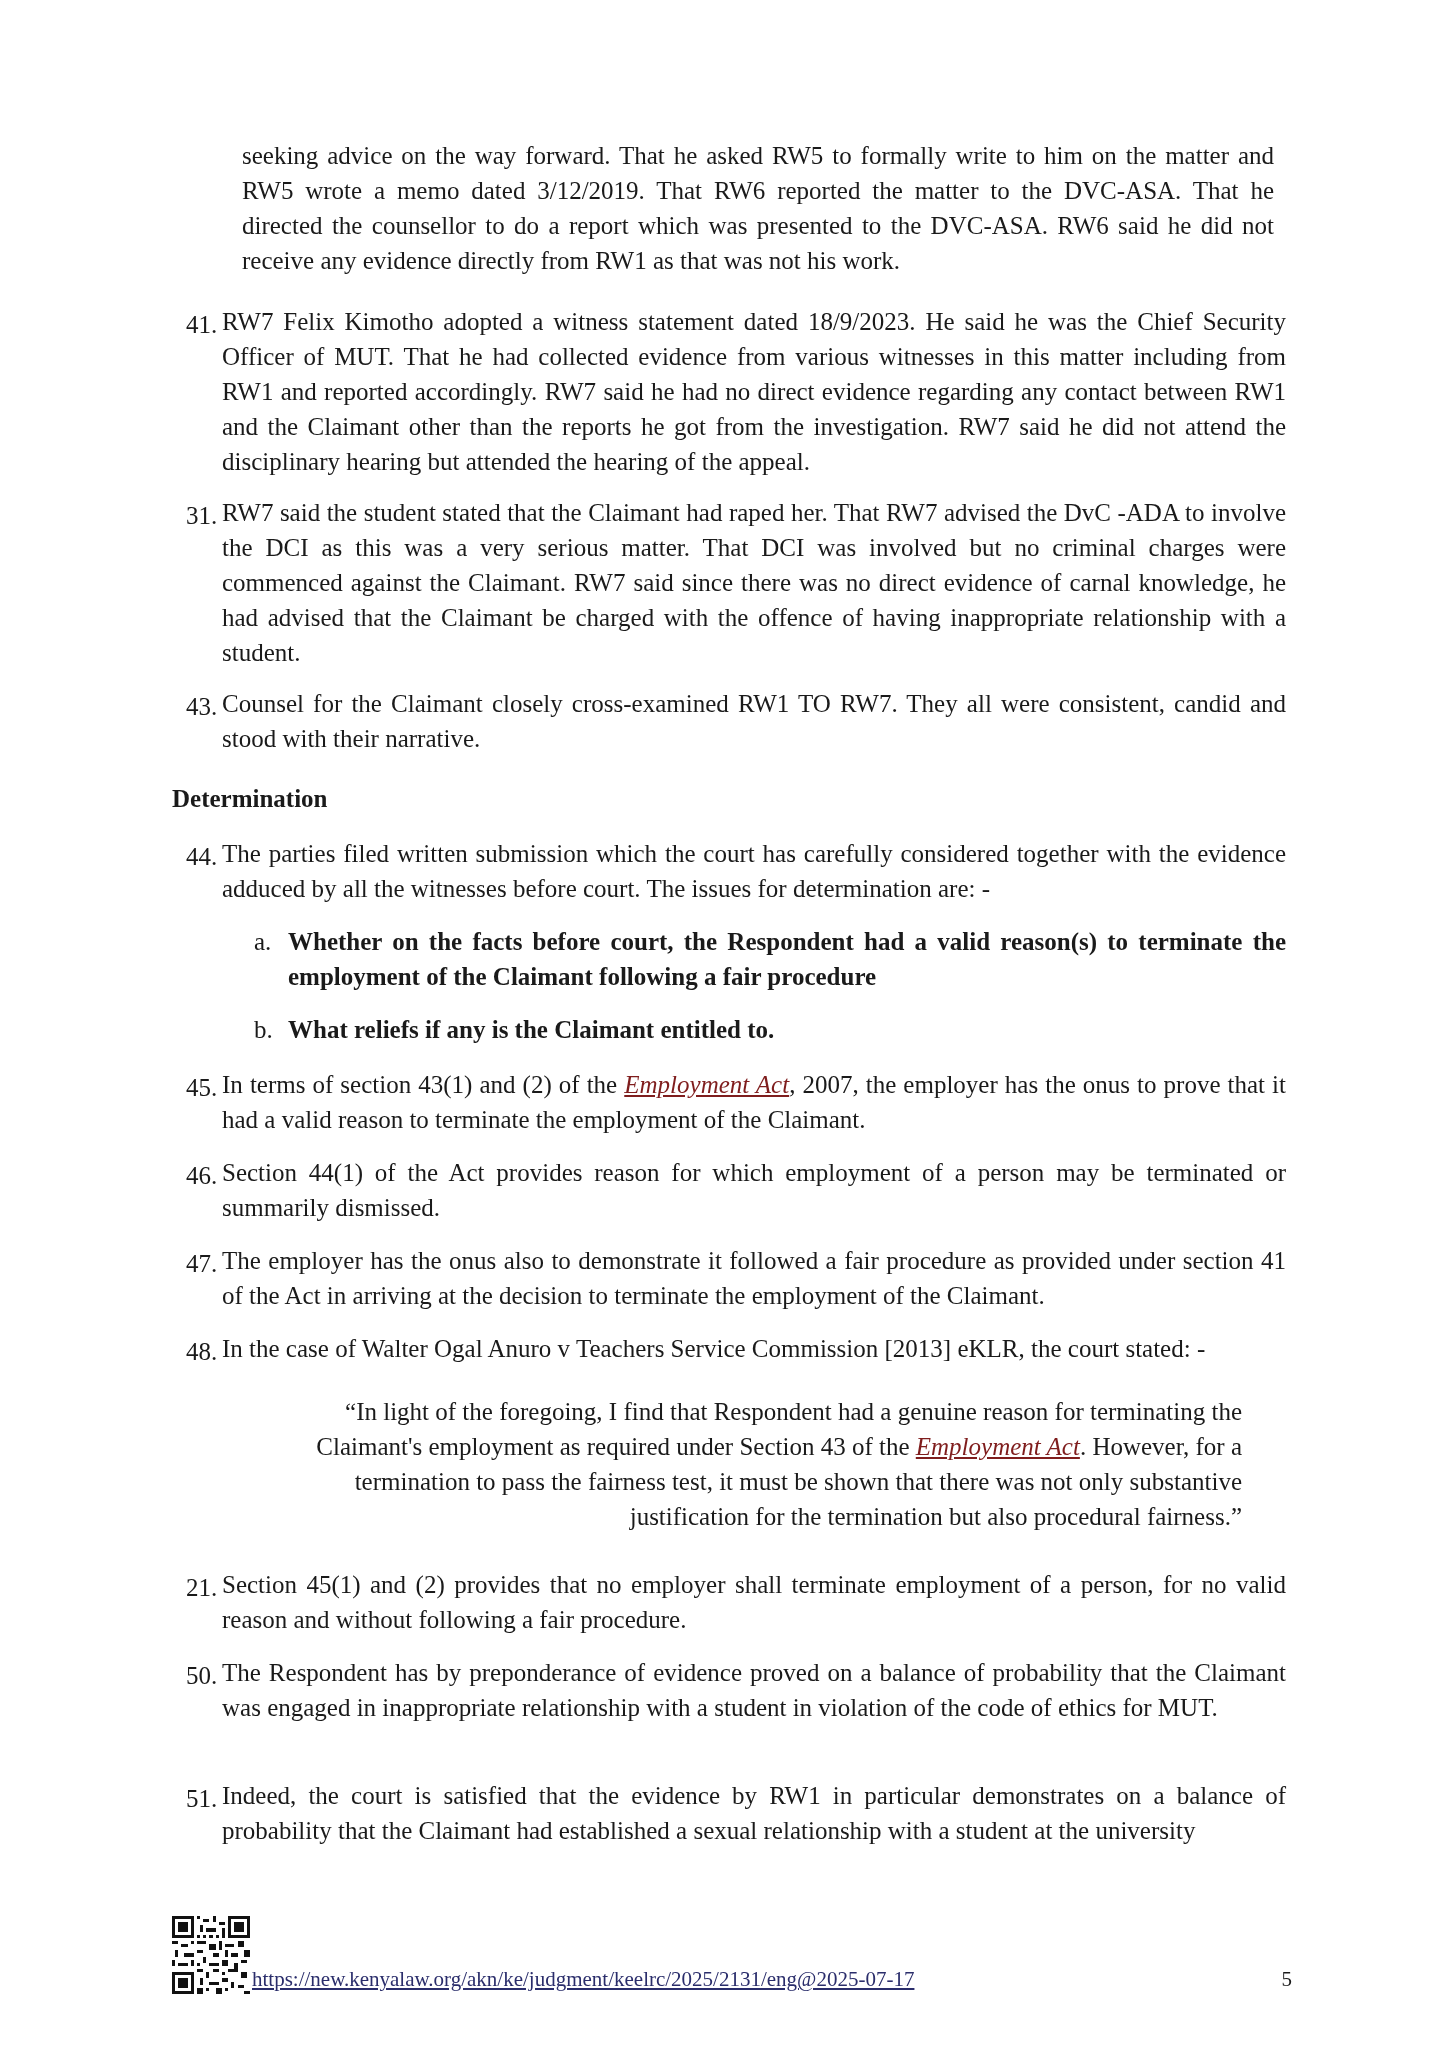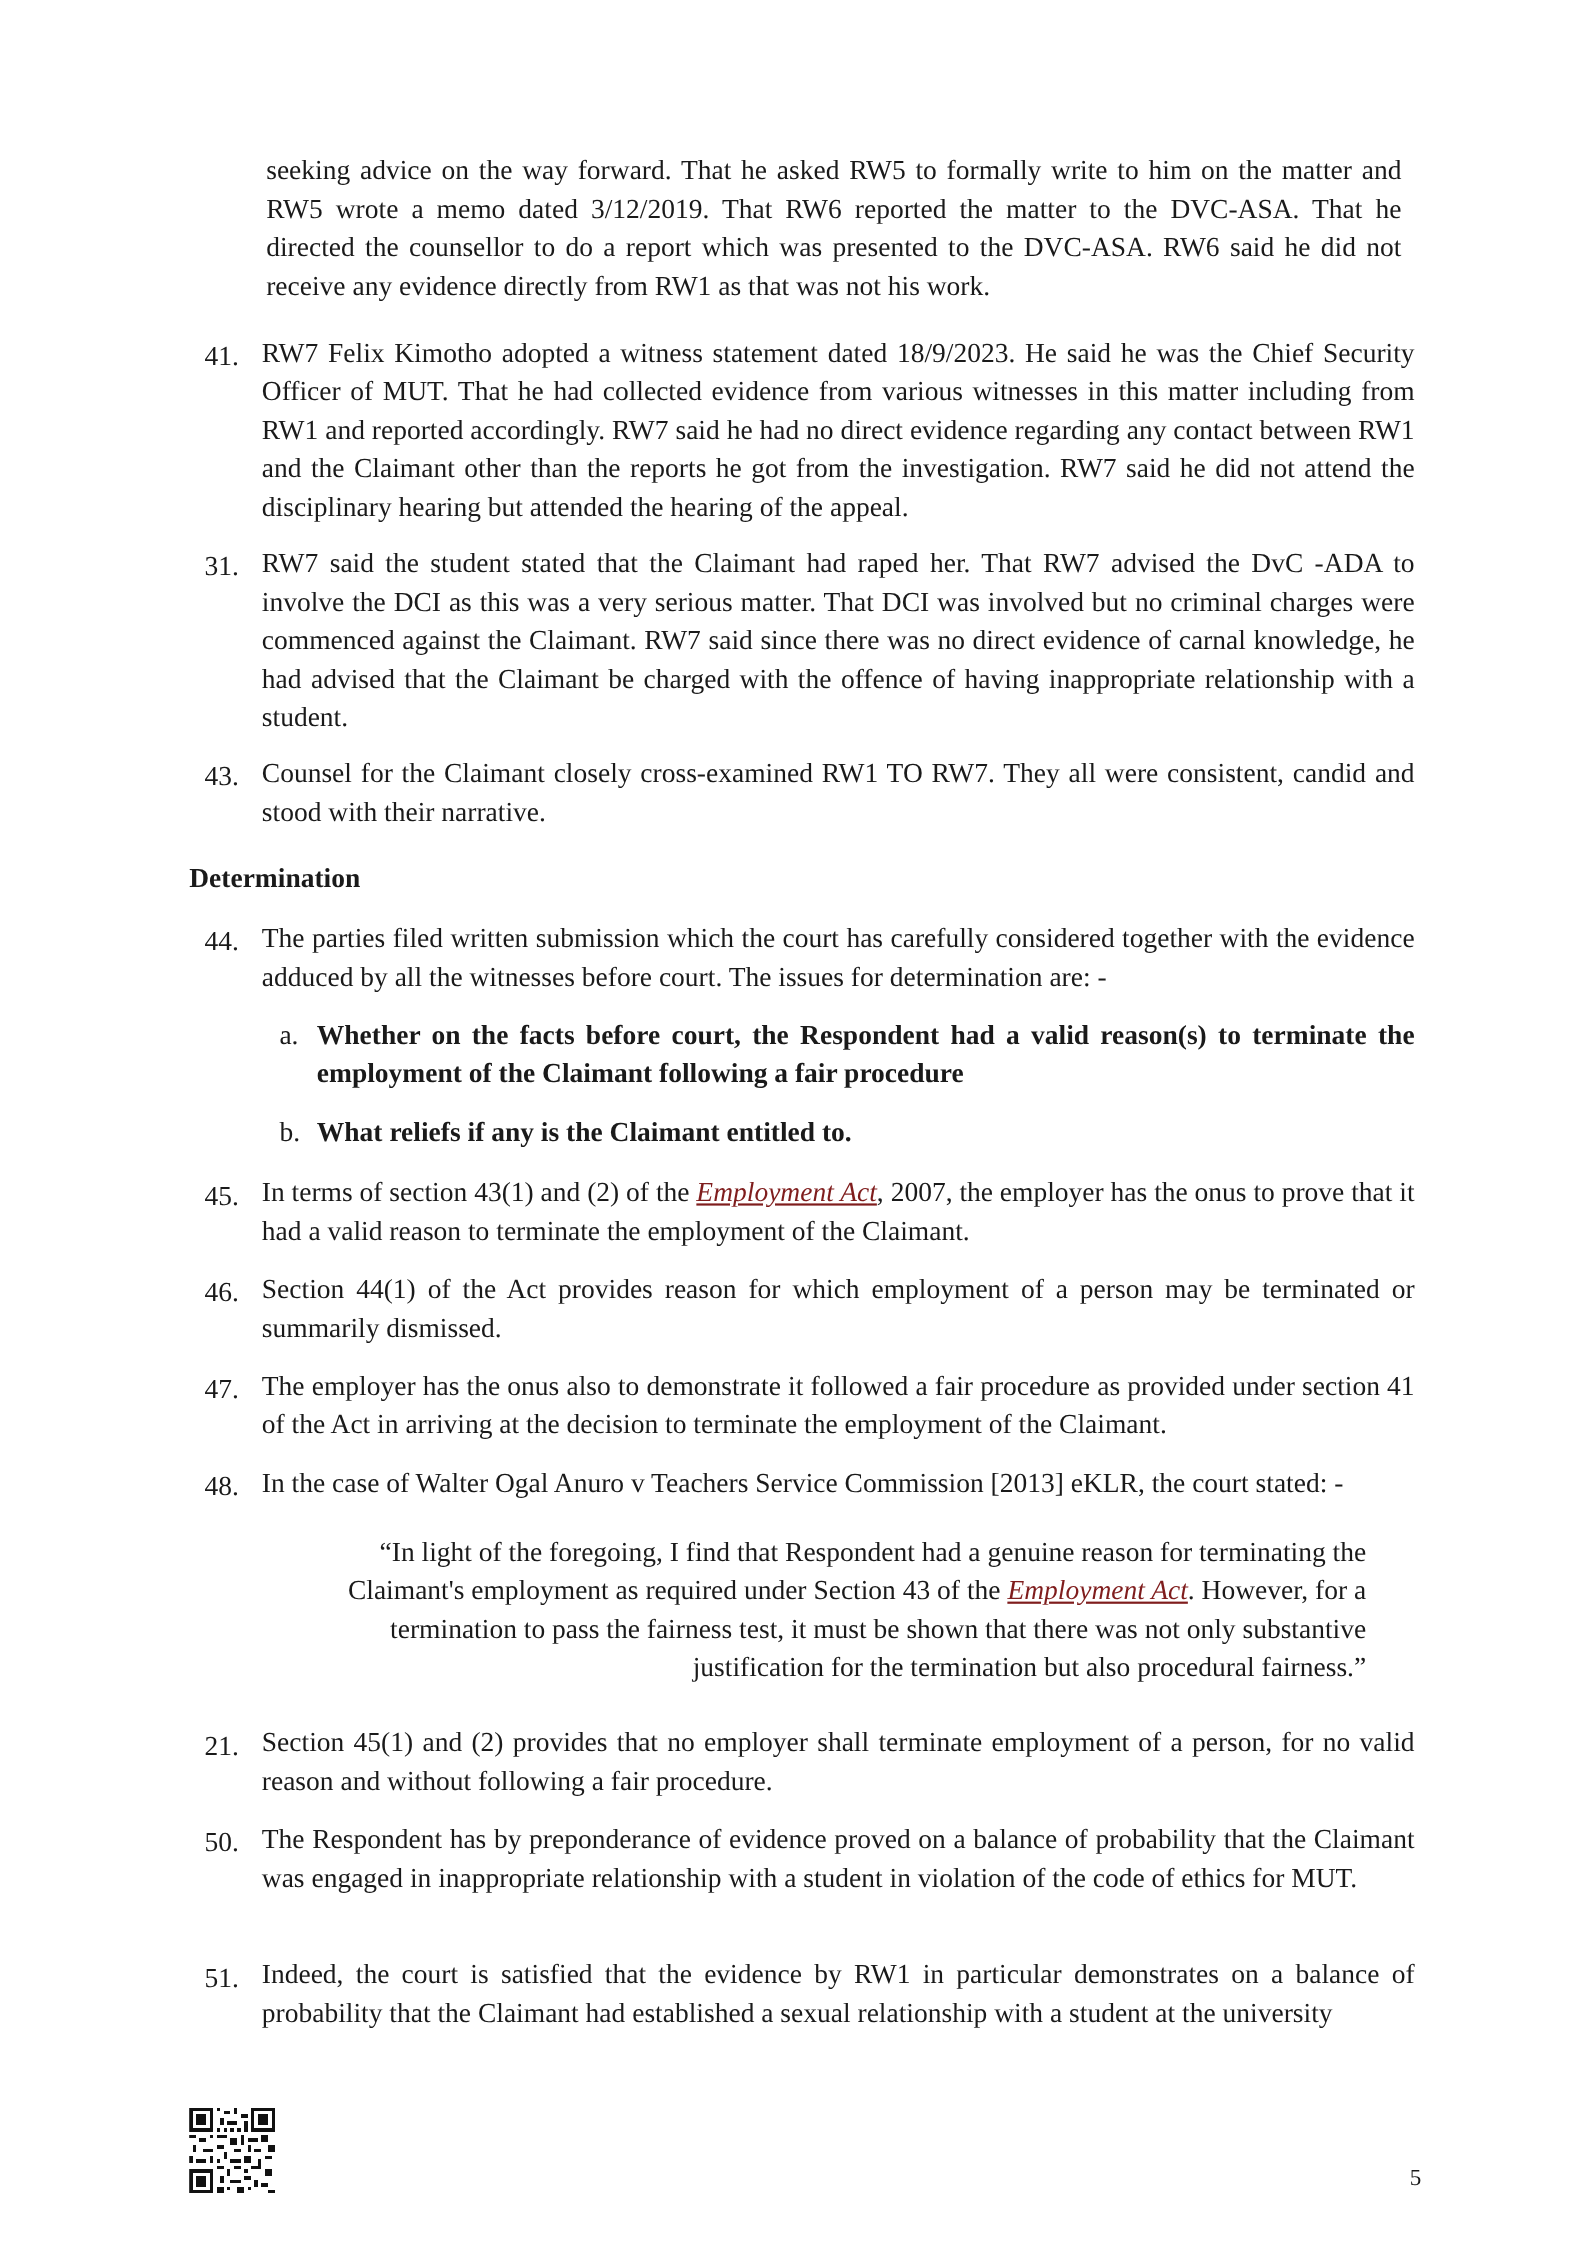--- a/index.html
+++ b/index.html
@@ -35,21 +35,21 @@
       left: 186px;
       width: 1100px;
     }
     .para .num {
       position: absolute;
       left: 0;
       top: 3px;
       width: 60px;
     }
     .para .text {
-      margin-left: 52px;
+      margin-left: 36px;
       text-align: justify;
     }
     .subitem {
       position: absolute;
       left: 254px;
       width: 1032px;
     }
     .subitem .num {
       position: absolute;
       left: 0;
@@ -252,16 +252,17 @@
         <rect x="16" y="20" width="2" height="1"></rect>
           <rect x="19" y="21" width="1" height="2"></rect>
           <rect x="21" y="22" width="2" height="1"></rect>
           <rect x="8" y="23" width="2" height="2"></rect>
         <rect x="11" y="23" width="1" height="1"></rect>
           <rect x="14" y="23" width="2" height="2"></rect>
           <rect x="17" y="23" width="1" height="1"></rect>
           <rect x="23" y="24" width="2" height="1"></rect>
       </g>
     </svg>
+    <a class="footer-link" href="#">https://new.kenyalaw.org/akn/ke/judgment/keelrc/2025/2131/eng@2025-07-17</a>
     <span class="page-number">5</span>
   </div>
 
 </div>
 
 </body></html>

